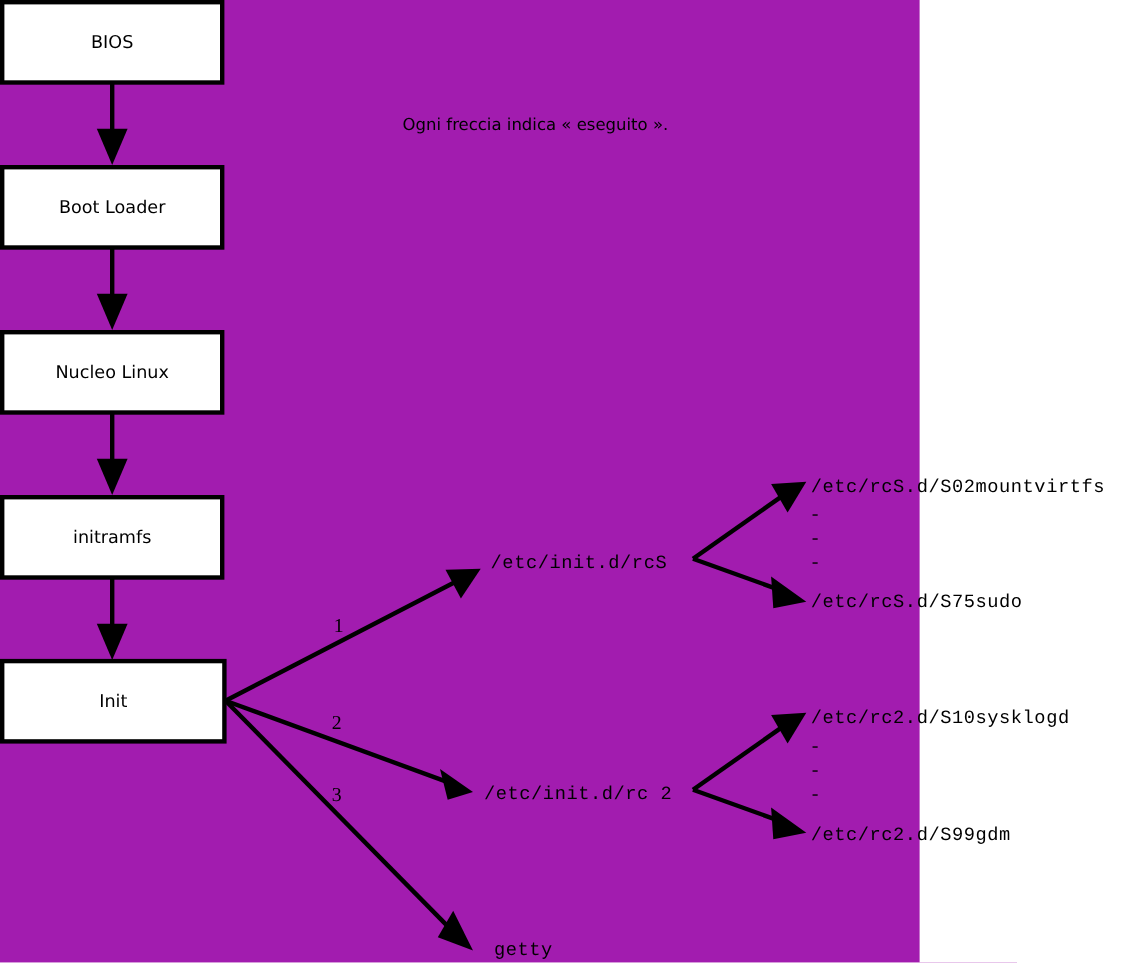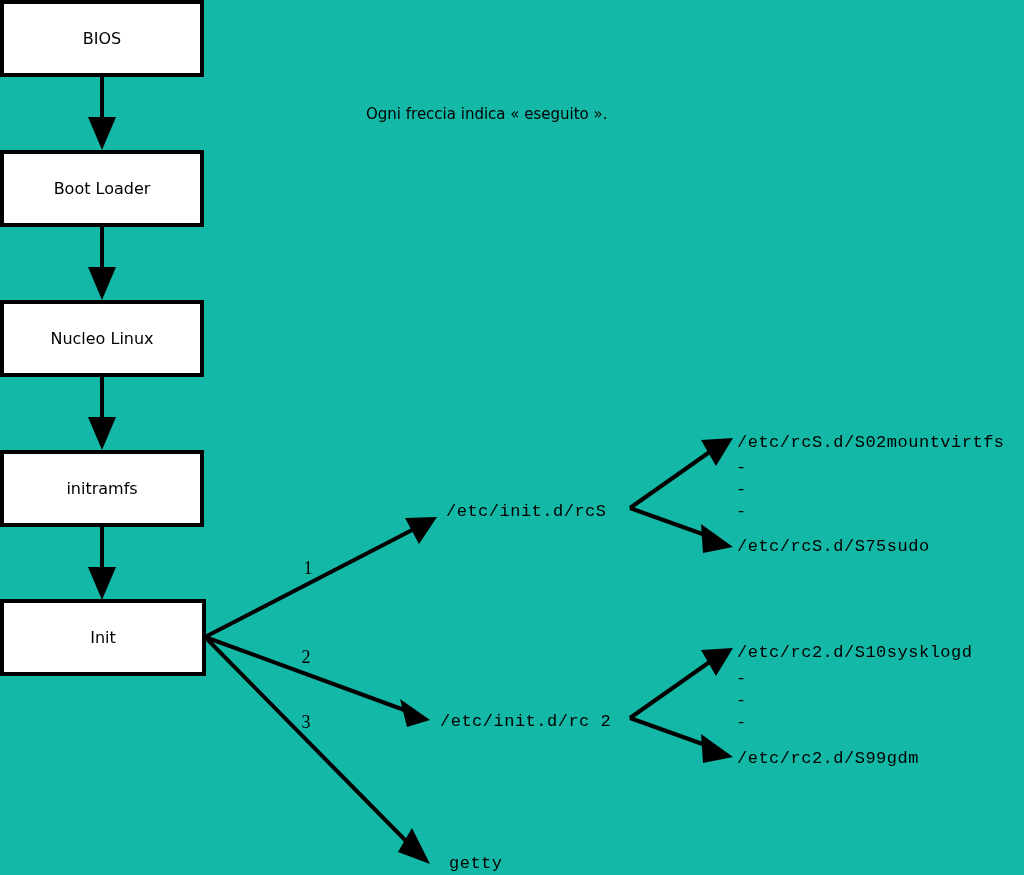--- a/index.html
+++ b/index.html
@@ -9,23 +9,23 @@
     background: #ffffff;
   }
   body {
     width: 1024px;
     height: 875px;
     font-family: "Liberation Sans", sans-serif;
     overflow: hidden;
   }
   #diagram-root {
     position: relative;
-    width: 1024px;
+    width: 836px;
     height: 875px;
-    background: #14b8a6;
+    background: #a21caf;
   }
   svg.diagram-canvas {
     display: block;
     width: 1024px;
     height: 875px;
   }
   .box-rect {
     fill: #ffffff;
     stroke: #000000;
     stroke-width: 4;

